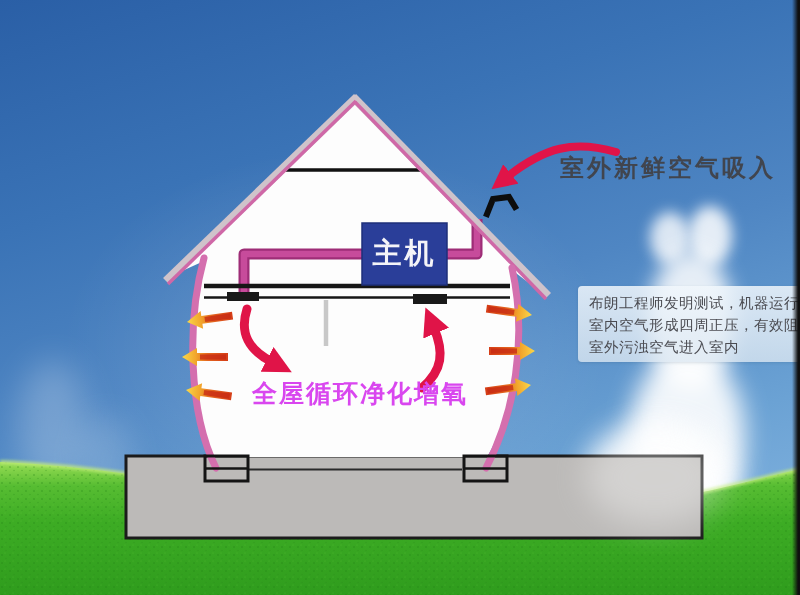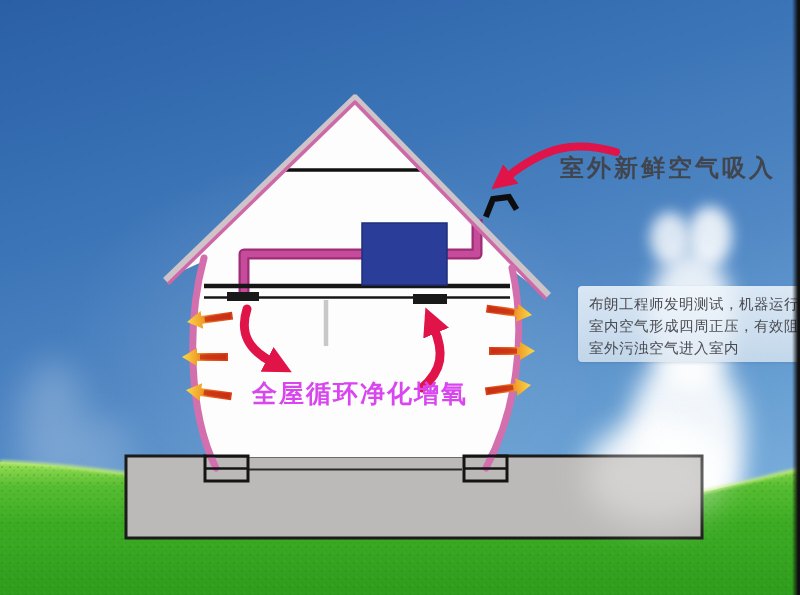--- a/index.html
+++ b/index.html
@@ -6,21 +6,21 @@
     --c-sky-top:#2a5fa6; --c-sky-bottom:#8ab9e3; --c-grass:#3dac24;
     --c-pipe:#c74b9b; --c-wall:#d46fae; --c-roof-edge:#cf68a7;
     --c-main-unit:#2a3e99; --c-red-arrow:#e01448;
     --c-orange-tip:#f9d84a; --c-orange-body:#d53d17;
     --c-foundation:#bcbab8; --c-ink:#161616;
     --c-label-text:#41454e; --c-info-text:#4b4c52;
   }
   html,body{margin:0;padding:0;background:#222;}
   .stage{
     position:relative; width:800px; height:595px; overflow:hidden;
-    font-family:Liberation Serif, serif;
+    font-family:Liberation Mono, monospace;
   }
   .sky{
     position:absolute; inset:0;
     background:
       radial-gradient(ellipse 420px 300px at 42% 58%, rgba(255,255,255,.16), rgba(255,255,255,0) 65%),
       linear-gradient(163deg, var(--c-sky-top) 0%, #3a73b6 28%, #4f86c3 52%, #6ba2d4 76%, var(--c-sky-bottom) 100%);
   }
   .cloud{position:absolute; background:#fff; border-radius:50%;}
   .c1{left:650px; top:212px; width:40px; height:52px; filter:blur(7px); opacity:.8;}
   .c2{left:688px; top:206px; width:44px; height:60px; filter:blur(7px); opacity:.85;}
@@ -151,20 +151,21 @@
     <use href="#leak" transform="translate(186,390) rotate(8)"></use>
     <use href="#leak" transform="translate(532,315) scale(-1,1) rotate(-8)"></use>
     <use href="#leak" transform="translate(535,351) scale(-1,1)"></use>
     <use href="#leak" transform="translate(531,385) scale(-1,1) rotate(8)"></use>
   </svg>
 
   <div class="cloud cfront"></div>
 
   <div class="lbl lbl-fresh">室外新鲜空气吸入</div>
 
+  <div class="lbl lbl-unit">主机</div>
 
   <div class="lbl lbl-circ">全屋循环净化增氧</div>
 
   <div class="info-box">
     <div>布朗工程师发明测试，机器运行中</div>
     <div>室内空气形成四周正压，有效阻止</div>
     <div>室外污浊空气进入室内</div>
   </div>
 
   <div class="edge-right"></div>

